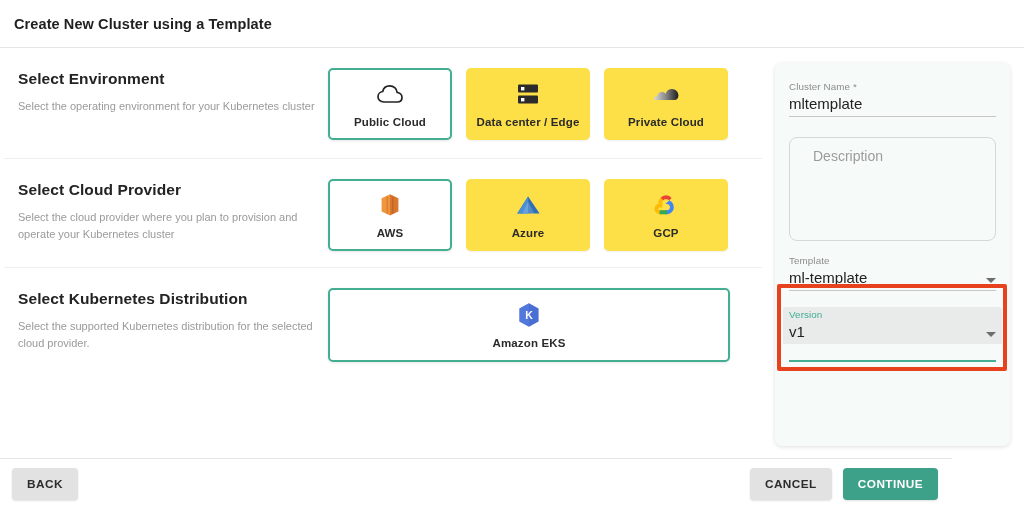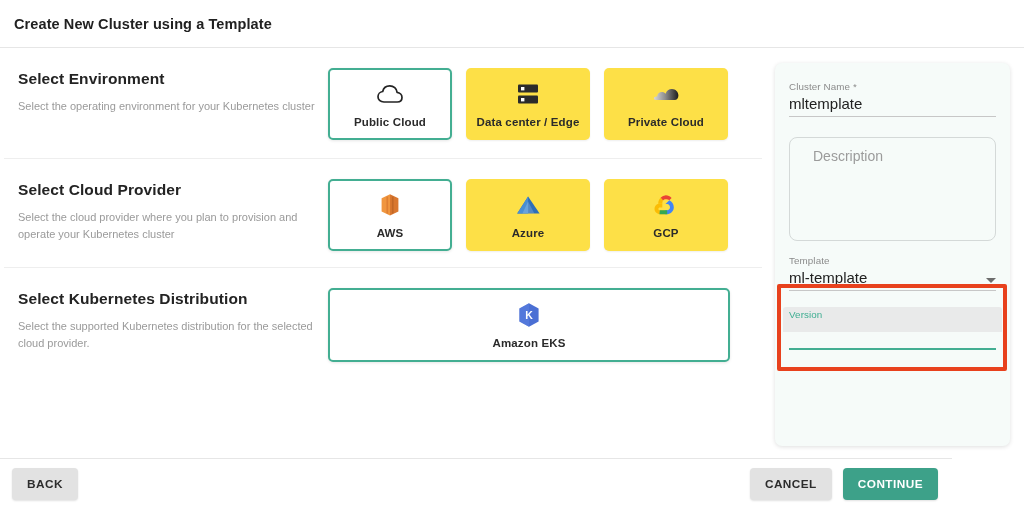--- a/index.html
+++ b/index.html
@@ -100,21 +100,21 @@
   .select-row { display: flex; align-items: flex-end; justify-content: space-between; }
   .caret {
     width: 0; height: 0;
     border-left: 5px solid transparent;
     border-right: 5px solid transparent;
     border-top: 5px solid #6d6d6d;
     margin-bottom: 7px;
   }
   .select-field-shaded {
     background: #e9eaea;
-    padding: 2px 6px 12px 6px;
+    padding: 2px 6px 0 6px;
     margin: 16px -6px;
     border-radius: 3px 3px 0 0;
   }
 
   
   .red-box {
     position: absolute;
     left: 777px; top: 236px; width: 230px; height: 87px;
     border: 4px solid #e8411d;
     border-radius: 2px;
@@ -283,20 +283,24 @@
         <div class="select-row">
           <div class="field-value">ml-template</div>
           <div class="caret"></div>
         </div>
         <div class="underline"></div>
       </div>
 
       <div class="select-wrap">
         <div class="select-field-shaded">
           <div class="field-label focused">Version</div>
+          <div class="select-row">
+            <div class="field-value">v1</div>
+            <div class="caret"></div>
+          </div>
         </div>
         <div class="underline focused"></div>
       </div>
 
     </div>
 
     <div class="red-box"></div>
 
   </div>
 

